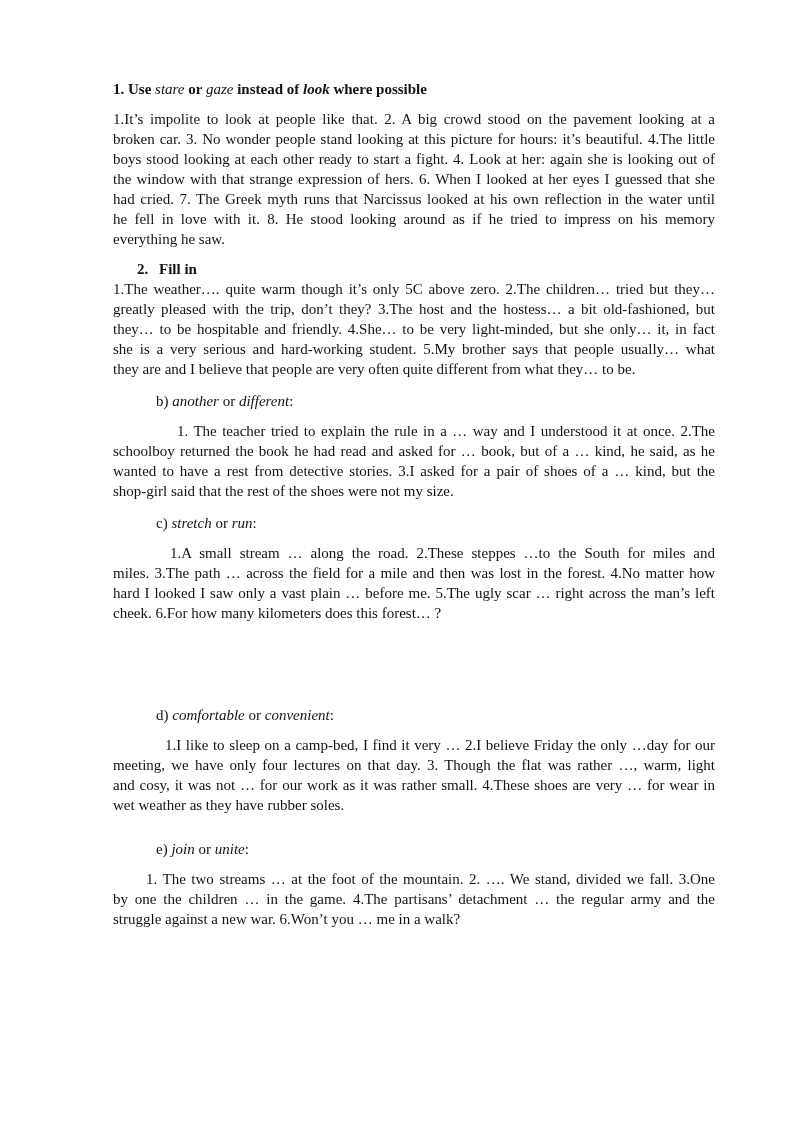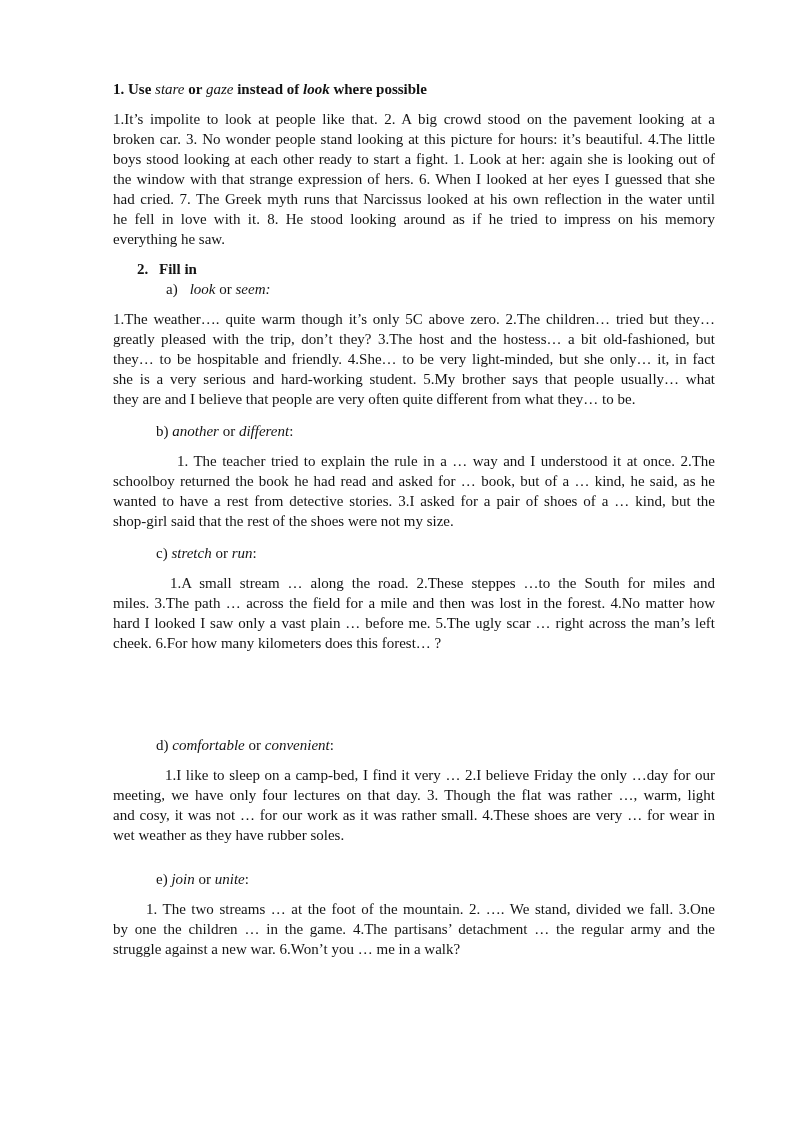--- a/index.html
+++ b/index.html
@@ -63,34 +63,31 @@
 
 <div class="page">
 
   <div class="main-heading">
     <span class="b">1. Use </span><span class="i">stare</span><span class="b"> or </span><span class="i">gaze</span><span class="b"> instead of </span><span class="bi">look</span><span class="b"> where possible</span>
   </div>
 
   <div class="para after-head">
     <div class="line j">1.It’s impolite to look at people like that. 2. A big crowd stood on the pavement looking at a</div>
     <div class="line j">broken car. 3. No wonder people stand looking at this picture for hours: it’s beautiful. 4.The little</div>
-    <div class="line j">boys stood looking at each other ready to start a fight. 1. Look at her: again she is looking out of</div>
+    <div class="line j">boys stood looking at each other ready to start a fight. 4. Look at her: again she is looking out of</div>
     <div class="line j">the window with that strange expression of hers. 6. When I looked at her eyes I guessed that she</div>
     <div class="line j">had cried. 7. The Greek myth runs that Narcissus looked at his own reflection in the water until</div>
     <div class="line j">he fell in love with it. 8. He stood looking around as if he tried to impress on his memory</div>
     <div class="line last">everything he saw.</div>
   </div>
 
   <div class="fillin-head">
     <span class="num">2.</span><span>Fill in</span>
   </div>
 
-  <div class="sub sub-a">
-    <span class="marker">a)</span><span class="i">look</span><span> or </span><span class="i">seem</span><span class="i">:</span>
-  </div>
 
   <div class="para">
     <div class="line j">1.The weather…. quite warm though it’s only 5C above zero. 2.The children… tried but they…</div>
     <div class="line j">greatly pleased with the trip, don’t they? 3.The host and the hostess… a bit old-fashioned, but</div>
     <div class="line j">they… to be hospitable and friendly. 4.She… to be very light-minded, but she only… it, in fact</div>
     <div class="line j">she is a very serious and hard-working student. 5.My brother says that people usually… what</div>
     <div class="line last">they are and I believe that people are very often quite different from what they… to be.</div>
   </div>
 
   <div class="sub sub-b">

